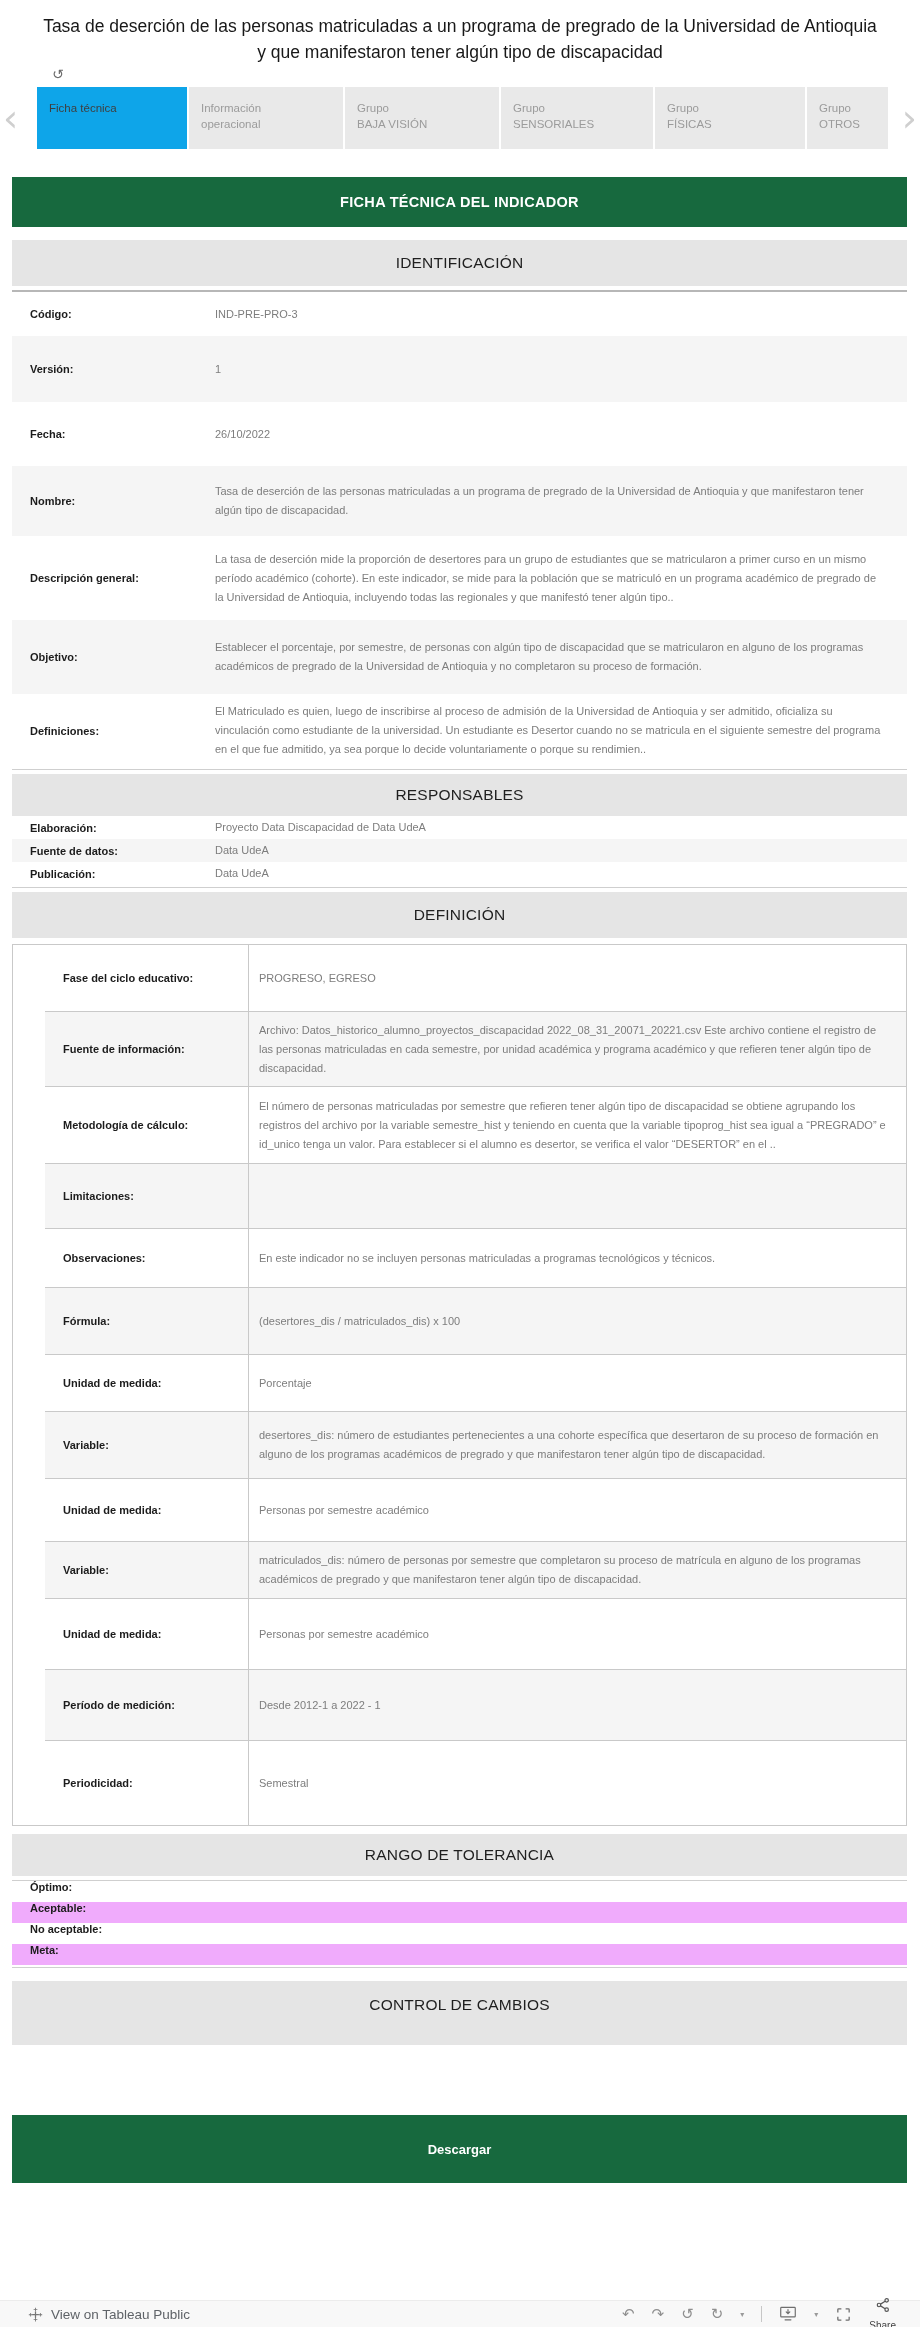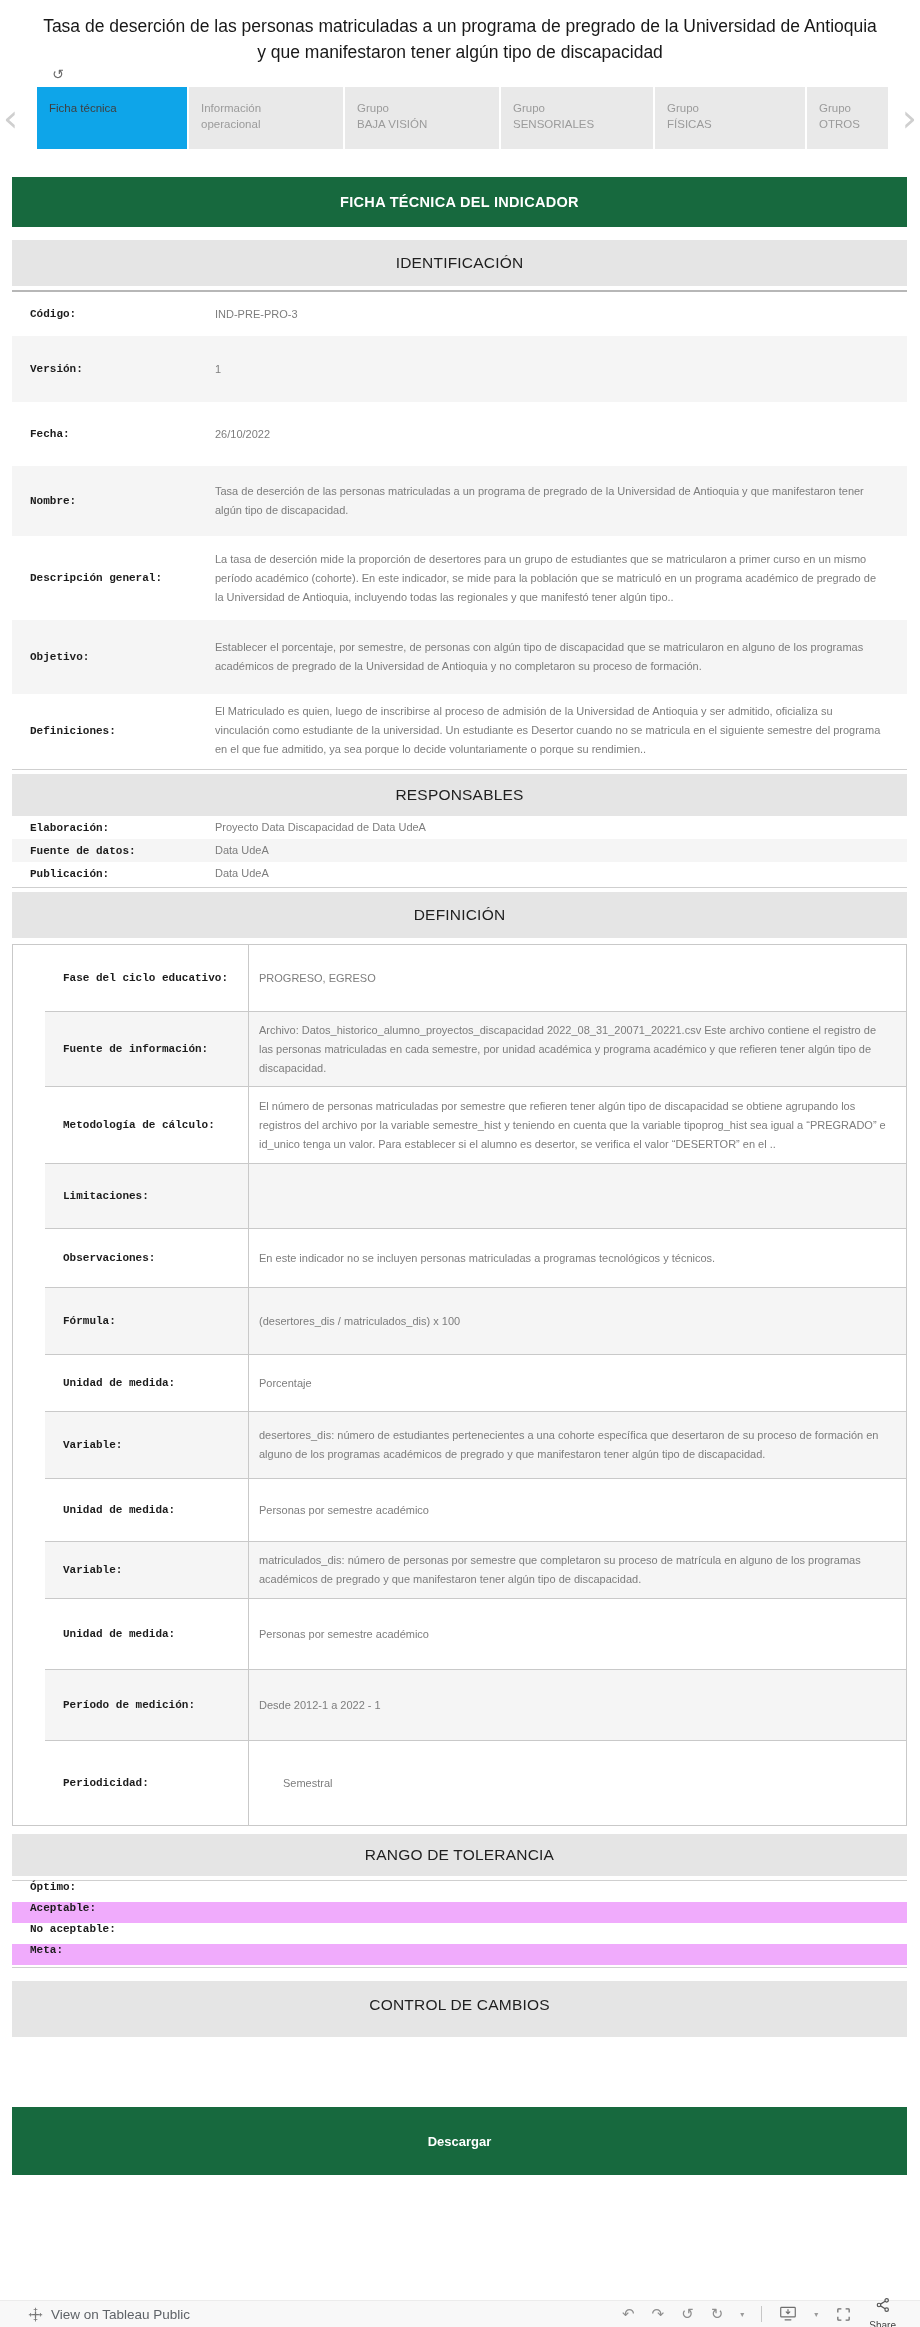--- a/index.html
+++ b/index.html
@@ -40,35 +40,35 @@
     text-align:center;font-size:15.5px;letter-spacing:.2px;
   }
   .sec-header.tight{margin-top:8px;height:42px;line-height:42px;}
   .rule2{margin-top:4px;border-top:2px solid #b7b7b7;}
   .rule1{margin-top:2px;border-top:1px solid #cfcfcf;}
   
   .row{display:flex;}
   .row.gray{background:#f5f5f5;}
   .lbl{
     width:203px;box-sizing:border-box;padding-left:18px;display:flex;align-items:center;
-    font-size:11px;font-weight:bold;color:#1c1c1c;flex-shrink:0;font-family:Liberation Mono, monospace;
+    font-size:11px;font-weight:bold;color:#1c1c1c;flex-shrink:0;
   }
   .val{
     flex:1;padding:8px 26px 8px 0;display:flex;align-items:center;
     font-size:11px;line-height:19px;color:#7d7d7d;
   }
   .rrow{ 
     display:flex;align-items:center;min-height:23px;
   }
   .rrow.gray{background:#f5f5f5;}
   .rrow .lbl{height:auto;}
   
   .dtable{margin-top:6px;border:1px solid #c9c9c9;padding-left:32px;}
   .drow{display:flex;border-bottom:1px solid #c9c9c9;background:#fff;}
-  .drow:last-child{border-bottom:none;gap:24px;}
+  .drow:last-child{border-bottom:none;}
   .drow.gray{background:#f5f5f5;}
   .drow .lbl{width:204px;border-right:1px solid #c9c9c9;}
   .drow .val{padding-left:10px;padding-right:18px;}
   
   .trow{display:flex;align-items:flex-start;min-height:21px;}
   .trow.gray{background:#f0abfc;}
   
   .spacer-ctl{height:70px;}
   .download-btn{
     height:68px;background:#17693E;color:#fff;display:flex;align-items:center;justify-content:center;
@@ -250,21 +250,21 @@
     <div class="lbl">Aceptable:</div>
   </div>
   <div class="trow">
     <div class="lbl">No aceptable:</div>
   </div>
   <div class="trow gray">
     <div class="lbl">Meta:</div>
   </div>
   <div class="rule1"></div>
 
-  <div class="sec-header" style="height:56px;line-height:48px">CONTROL DE CAMBIOS</div>
+  <div class="sec-header" style="height:64px;line-height:48px">CONTROL DE CAMBIOS</div>
 
   <div class="spacer-ctl"></div>
 
   <div class="download-btn">Descargar</div>
 </div>
 
 <div class="footer">
   <div class="footer-left">
     <span>
       <svg width="15" height="15" viewBox="0 0 24 24" fill="#767676">

